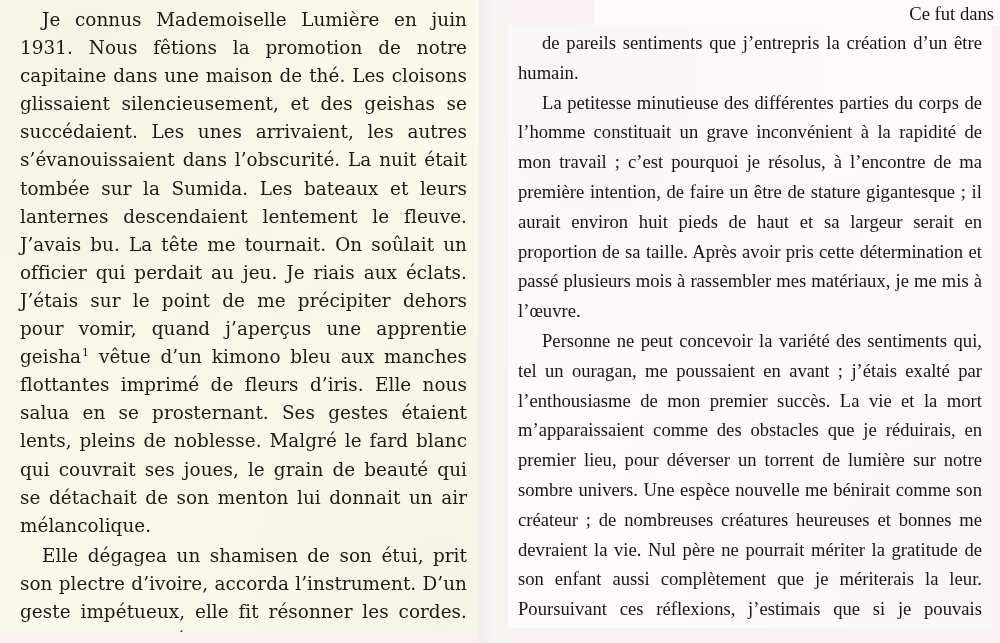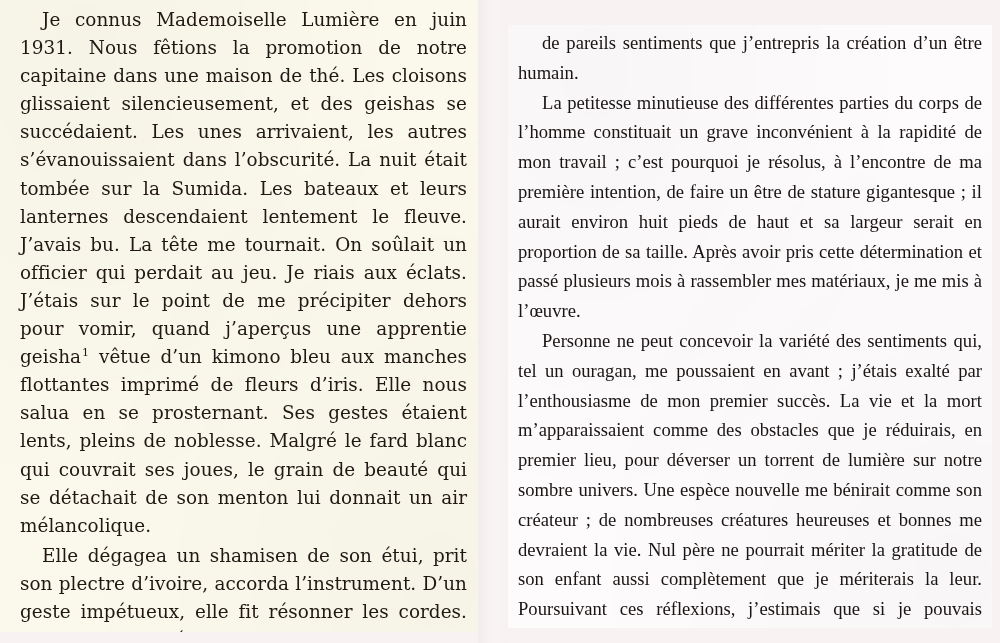--- a/index.html
+++ b/index.html
@@ -140,20 +140,23 @@
   <div id="gutter"></div>
 
   <div id="left-page">
     <div class="col">
       <p><span>Je connus Mademoiselle Lumière en juin 1931. Nous fêtions la promotion de notre capitaine dans une maison de thé. Les cloisons glissaient silencieusement, et des geishas se succédaient. Les unes arrivaient, les autres s’évanouissaient dans l’obscurité. La nuit était tombée sur la Sumida. Les bateaux et leurs lanternes descendaient lentement le fleuve. J’avais bu. La tête me tournait. On soûlait un officier qui perdait au jeu. Je riais aux éclats. J’étais sur le point de me précipiter dehors pour vomir, quand j’aperçus une apprentie geisha</span><sup>1</sup><span> vêtue d’un kimono bleu aux manches flottantes imprimé de fleurs d’iris. Elle nous salua en se prosternant. Ses gestes étaient lents, pleins de noblesse. Malgré le fard blanc qui couvrait ses joues, le grain de beauté qui se détachait de son menton lui donnait un air mélancolique.</span></p>
       <p>Elle dégagea un shamisen de son étui, prit son plectre d’ivoire, accorda l’instrument. D’un geste impétueux, elle fit résonner les cordes. Ce fut comme l’éclat du tonnerre dans un ciel d’été. Le vent souffla, courba les arbres, déchira les nuages</p>
     </div>
     <div class="grain"></div>
   </div>
 
+  <div id="running-head">
+    <div class="rh-text">Ce fut dans</div>
+  </div>
 
   <div id="right-page">
     <div class="col">
       <p>de pareils sentiments que j’entrepris la création d’un être humain.</p>
       <p>La petitesse minutieuse des différentes parties du corps de l’homme constituait un grave inconvénient à la rapidité de mon travail ; c’est pourquoi je résolus, à l’encontre de ma première intention, de faire un être de stature gigantesque ; il aurait environ huit pieds de haut et sa largeur serait en proportion de sa taille. Après avoir pris cette détermination et passé plusieurs mois à rassembler mes matériaux, je me mis à l’œuvre.</p>
       <p>Personne ne peut concevoir la variété des sentiments qui, tel un ouragan, me poussaient en avant ; j’étais exalté par l’enthousiasme de mon premier succès. La vie et la mort m’apparaissaient comme des obstacles que je réduirais, en premier lieu, pour déverser un torrent de lumière sur notre sombre univers. Une espèce nouvelle me bénirait comme son créateur ; de nombreuses créatures heureuses et bonnes me devraient la vie. Nul père ne pourrait mériter la gratitude de son enfant aussi complètement que je mériterais la leur. Poursuivant ces réflexions, j’estimais que si je pouvais animer la matière inerte, je pourrais avec le temps (cependant, alors, je trouvais cela impossible) renouveler la vie lorsque la mort avait apparemment livré le corps à la corruption.</p>
     </div>
     <div class="grain"></div>
   </div>
 

